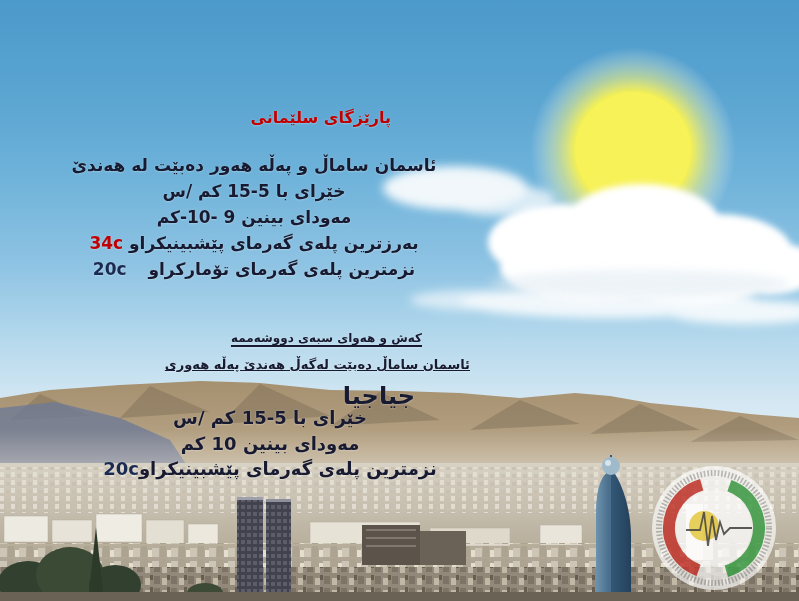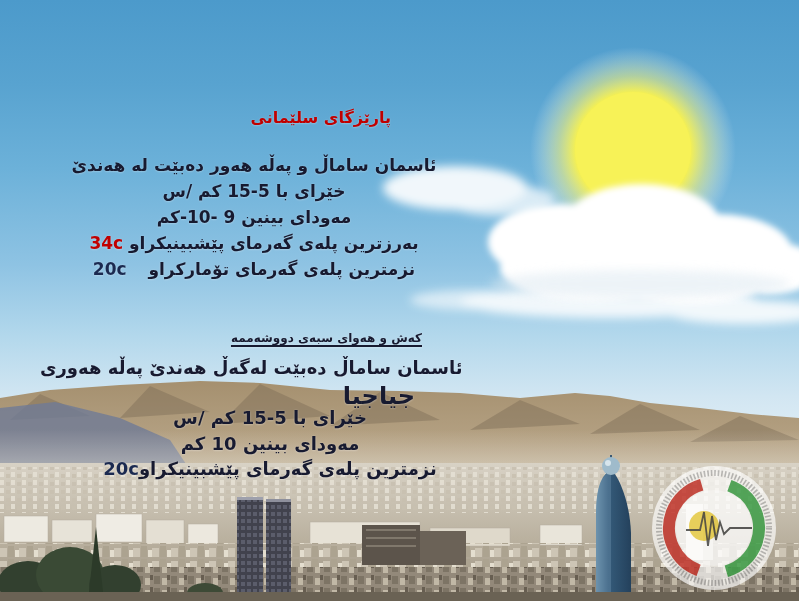--- a/index.html
+++ b/index.html
@@ -15,21 +15,21 @@
   .txt{position:absolute;direction:rtl;font-weight:700;
        text-shadow:0 0 2px rgba(255,255,255,.30),0 1px 2px rgba(255,255,255,.18);}
   .t-title{left:40px;top:58px;width:396px;text-align:center;font-size:18px;
            color:#1f3060;}
   .t-title .u{text-decoration:underline;text-decoration-thickness:2px;text-underline-offset:3px;}
   .t-province{right:408px;top:108px;font-size:16px;color:#c00000;}
   .t-body1{left:44px;top:152px;width:420px;text-align:center;
            font-size:17px;line-height:26px;color:#171a30;}
   .t-head2{right:377px;top:331px;font-size:12px;color:#171a30;
            text-decoration:underline;text-decoration-thickness:2px;text-underline-offset:3px;}
-  .t-body2a{left:40px;top:357px;width:430px;text-align:left;font-size:18px;color:#171a30;}
+  .t-body2a{left:40px;top:357px;width:430px;text-align:right;font-size:13px;color:#171a30;text-decoration:underline;}
   .t-body2b{right:384px;top:382px;font-size:24px;color:#171a30;}
   .t-body2c{left:60px;top:405px;width:420px;text-align:center;
             font-size:18px;line-height:25.5px;color:#171a30;}
   .num{direction:ltr;unicode-bidi:isolate;}
   .red{color:#c00000;}
   .navy{color:#1b2a50;text-align:right;}
   .gap{display:inline-block;width:16px;}
 </style>
 </head>
 <body>

